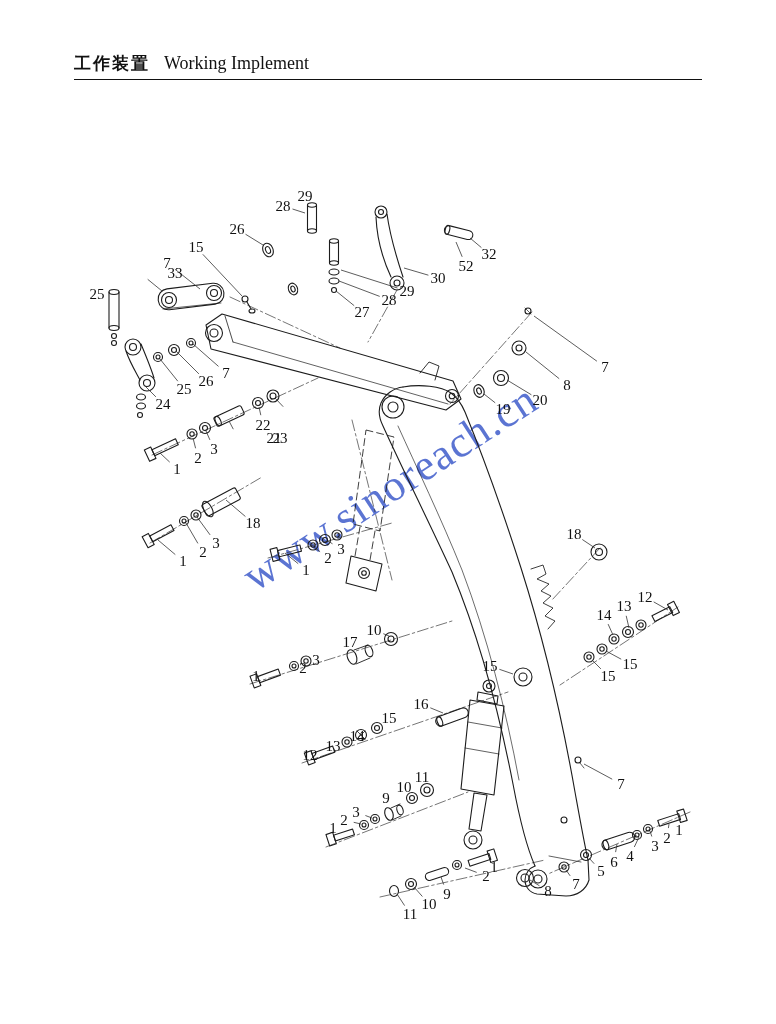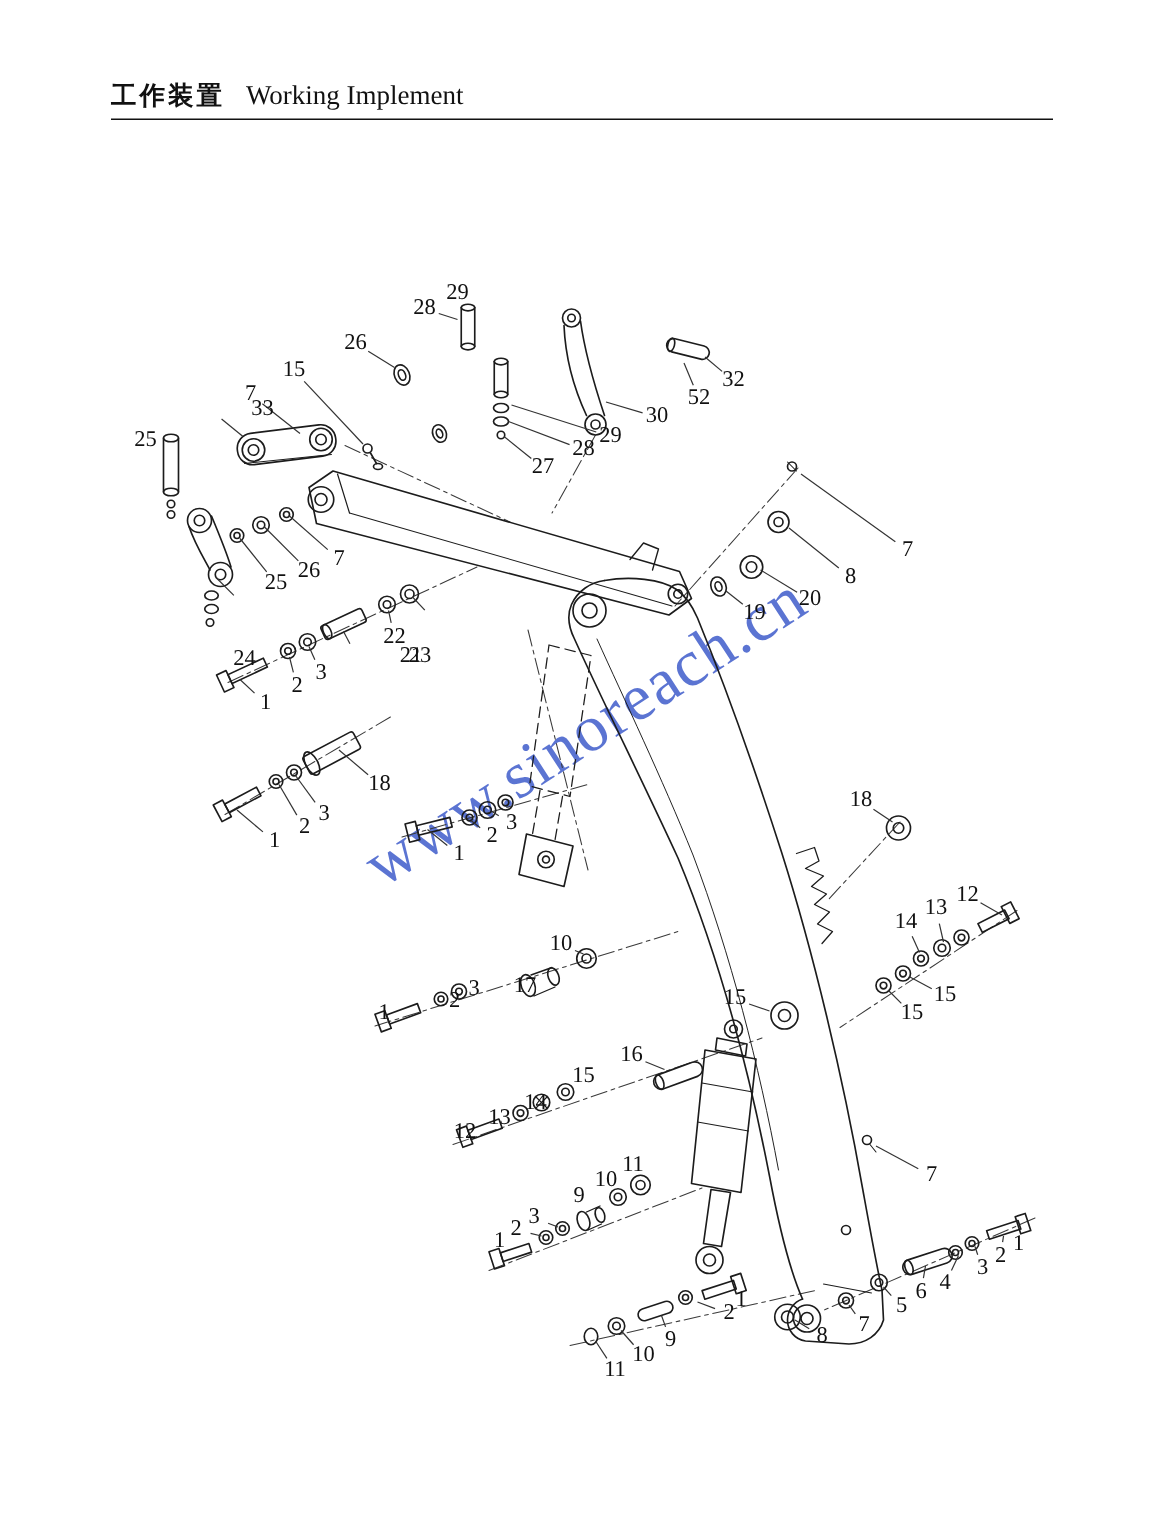--- a/index.html
+++ b/index.html
@@ -448,21 +448,21 @@
       <span class="callout" style="left: 489px; top: 254px;">32</span>
       <span class="callout" style="left: 466px; top: 266px;">52</span>
       <span class="callout" style="left: 438px; top: 278px;">30</span>
       <span class="callout" style="left: 407px; top: 291px;">29</span>
       <span class="callout" style="left: 389px; top: 300px;">28</span>
       <span class="callout" style="left: 362px; top: 312px;">27</span>
       <span class="callout" style="left: 605px; top: 367px;">7</span>
       <span class="callout" style="left: 567px; top: 385px;">8</span>
       <span class="callout" style="left: 540px; top: 400px;">20</span>
       <span class="callout" style="left: 503px; top: 409px;">19</span>
-      <span class="callout" style="left: 163px; top: 404px; margin-top: 36px;">24</span>
+      <span class="callout" style="left: 163px; top: 404px;">24</span>
       <span class="callout" style="left: 184px; top: 389px;">25</span>
       <span class="callout" style="left: 206px; top: 381px;">26</span>
       <span class="callout" style="left: 226px; top: 373px;">7</span>
       <span class="callout" style="left: 280px; top: 414px; margin-top: 24px;">23</span>
       <span class="callout" style="left: 263px; top: 425px;">22</span>
       <span class="callout" style="left: 238px; top: 438px; margin-left: 36px;">21</span>
       <span class="callout" style="left: 214px; top: 449px;">3</span>
       <span class="callout" style="left: 198px; top: 458px;">2</span>
       <span class="callout" style="left: 177px; top: 469px;">1</span>
       <span class="callout" style="left: 253px; top: 523px;">18</span>
@@ -472,21 +472,21 @@
       <span class="callout" style="left: 306px; top: 570px;">1</span>
       <span class="callout" style="left: 328px; top: 558px;">2</span>
       <span class="callout" style="left: 341px; top: 549px;">3</span>
       <span class="callout" style="left: 574px; top: 534px;">18</span>
       <span class="callout" style="left: 645px; top: 597px;">12</span>
       <span class="callout" style="left: 624px; top: 606px;">13</span>
       <span class="callout" style="left: 604px; top: 615px;">14</span>
       <span class="callout" style="left: 630px; top: 664px;">15</span>
       <span class="callout" style="left: 608px; top: 676px;">15</span>
       <span class="callout" style="left: 374px; top: 630px;">10</span>
-      <span class="callout" style="left: 350px; top: 642px; margin-top: 16px;">17</span>
+      <span class="callout" style="left: 350px; top: 642px;">17</span>
       <span class="callout" style="left: 316px; top: 660px;">3</span>
       <span class="callout" style="left: 303px; top: 668px;">2</span>
       <span class="callout" style="left: 256px; top: 676px;">1</span>
       <span class="callout" style="left: 490px; top: 666px;">15</span>
       <span class="callout" style="left: 421px; top: 704px;">16</span>
       <span class="callout" style="left: 389px; top: 718px;">15</span>
       <span class="callout" style="left: 357px; top: 736px;">14</span>
       <span class="callout" style="left: 333px; top: 746px;">13</span>
       <span class="callout" style="left: 310px; top: 755px;">12</span>
       <span class="callout" style="left: 621px; top: 784px;">7</span>

